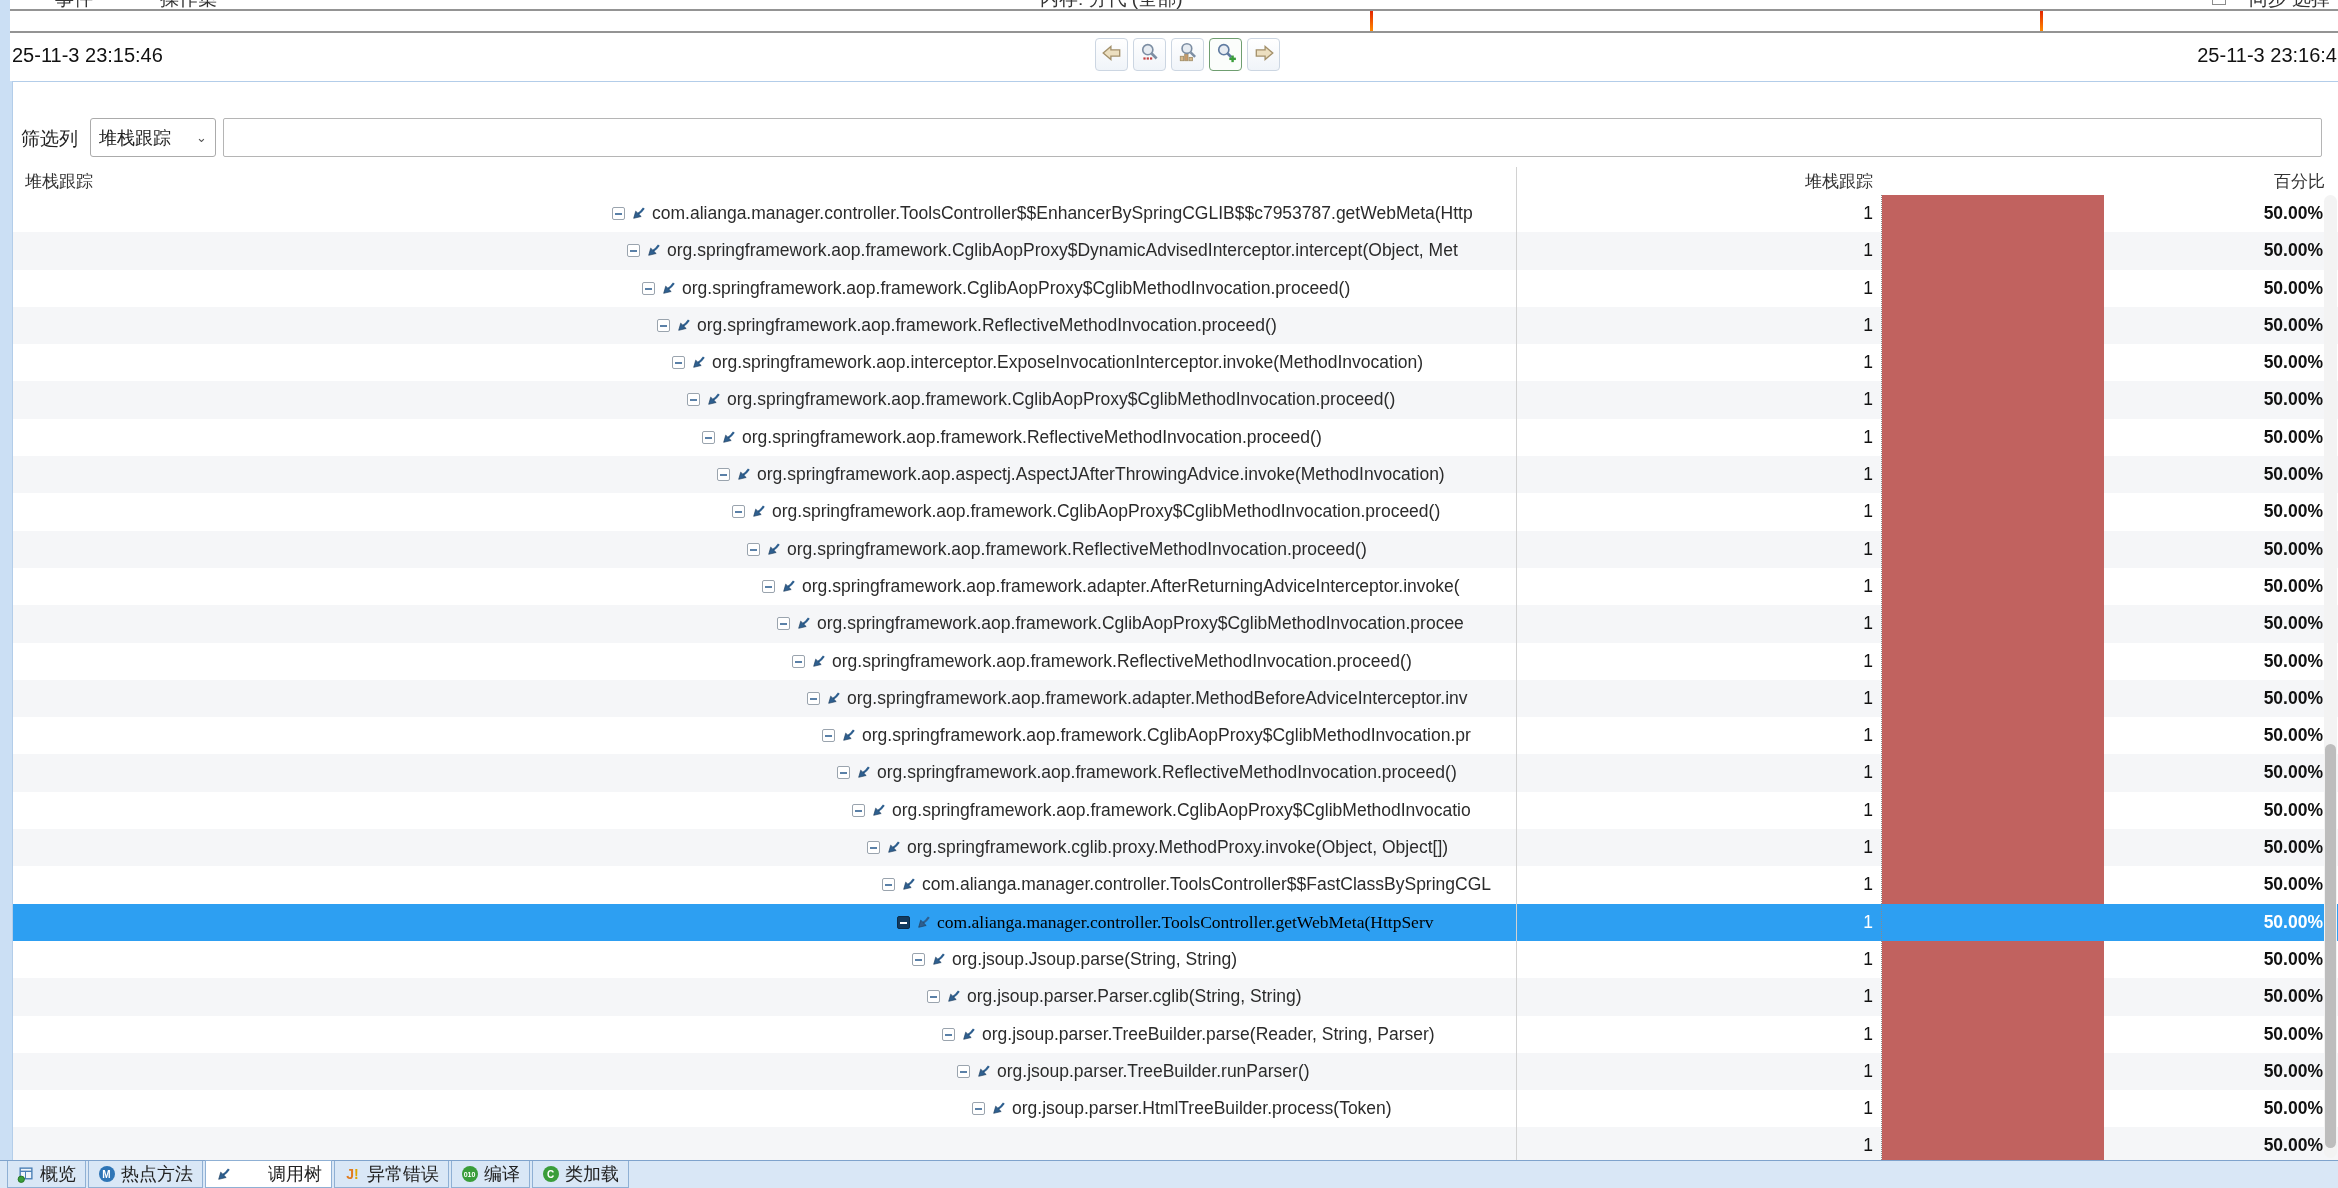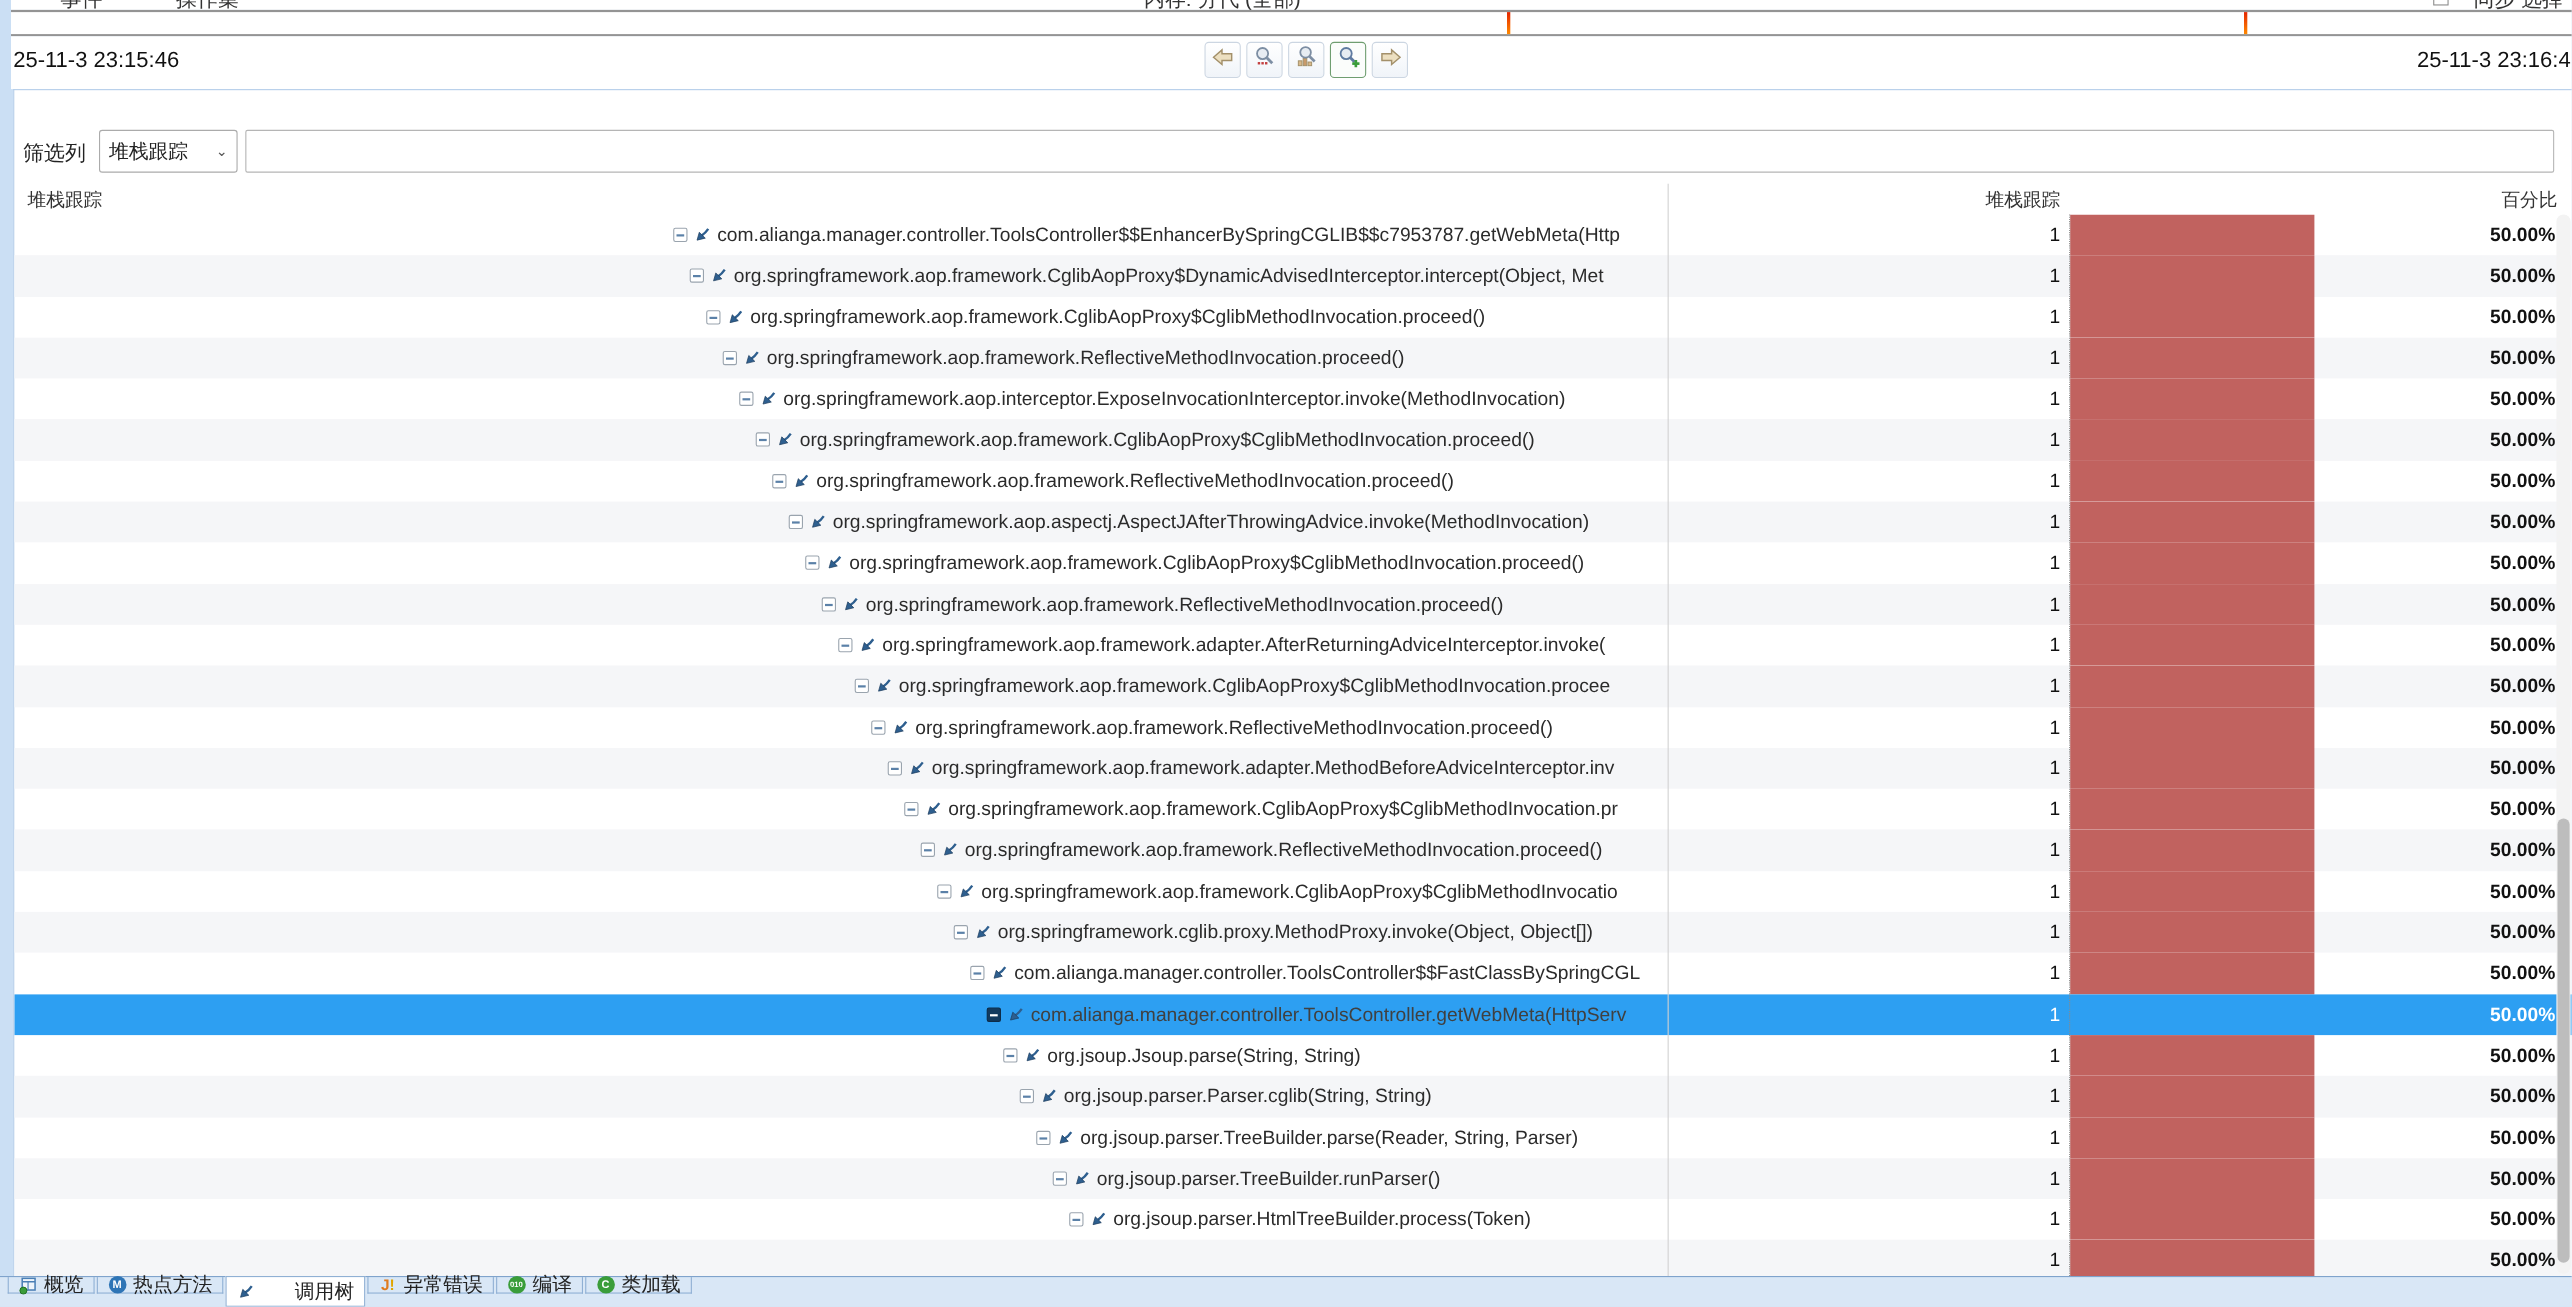--- a/index.html
+++ b/index.html
@@ -55,35 +55,35 @@
   .row.alt { background:#f5f6f8; }
   .row.selected { background:#2d9ff2; color:#fff; }
   .tree-cell { position:absolute; left:0; top:0; bottom:0; width:1503px; overflow:hidden; white-space:nowrap; }
   .expander { position:absolute; top:12px; width:13px; height:13px; border:1px solid #9aa4ae;
     background:#fff; border-radius:2px; cursor:pointer; }
   .expander::after { content:""; position:absolute; left:2px; right:2px; top:5px; height:2px; background:#5b81a8; }
   .row.selected .expander { background:#123a5e; border-color:#0d2c49; }
   .row.selected .expander::after { background:#fff; }
   .m-icon { position:absolute; top:11px; width:15px; height:15px; }
   .frame-text { position:absolute; top:0; line-height:37.3px; font-size:17.5px; color:#2b2b2b; }
-  .row.selected .frame-text { color:#404040; }
+  .row.selected .frame-text { color:#000000;font-family:Liberation Serif, serif; }
   .count-cell { position:absolute; left:1510px; width:350px; top:0; line-height:37.3px;
     text-align:right; font-size:17.5px; color:#111; }
   .row.selected .count-cell { color:#fff; }
   .bar { position:absolute; left:1869px; top:0; bottom:0; background:#c1625f; }
   .pct-cell { position:absolute; left:2000px; width:310px; top:0; line-height:37.3px;
     text-align:right; font-size:17.5px; font-weight:bold; color:#111; }
   .row.selected .pct-cell { color:#fff; }
   
   .vscroll { position:absolute; right:1px; top:113px; bottom:2px; width:13px; background:#f3f3f3; border-radius:7px; }
   .vthumb { position:absolute; left:1px; right:1px; top:57%; bottom:1%; background:#bdbdbd; border-radius:7px; cursor:grab; }
   
   .tabbar { position:absolute; left:0; top:1160px; right:0; height:28px; background:#d9e7f6;
     border-top:1px solid #7fa3cc; display:flex; align-items:flex-start; padding-left:7px; }
-  .tab { height:15px; border:1px solid #8fb0d4; border-top:none; margin-right:2px; padding:0 9px;
+  .tab { height:27px; border:1px solid #8fb0d4; border-top:none; margin-right:2px; padding:0 9px;
     display:flex; align-items:center; gap:6px; font-size:18px; color:#222; cursor:pointer; background:transparent; }
   .tab.active { background:#fff; border-top:1px solid #8fb0d4; margin-top:-1px; height:28px;gap:36px; }
   .ticon { width:17px; height:17px; display:inline-flex; align-items:center; justify-content:center; }
   .badge { border-radius:50%; color:#fff; font-weight:bold; display:inline-flex; align-items:center; justify-content:center; }
 </style>
 </head>
 <body>
 
 <div class="menu-row">
   <span class="mi" style="left:45px">事件</span>

